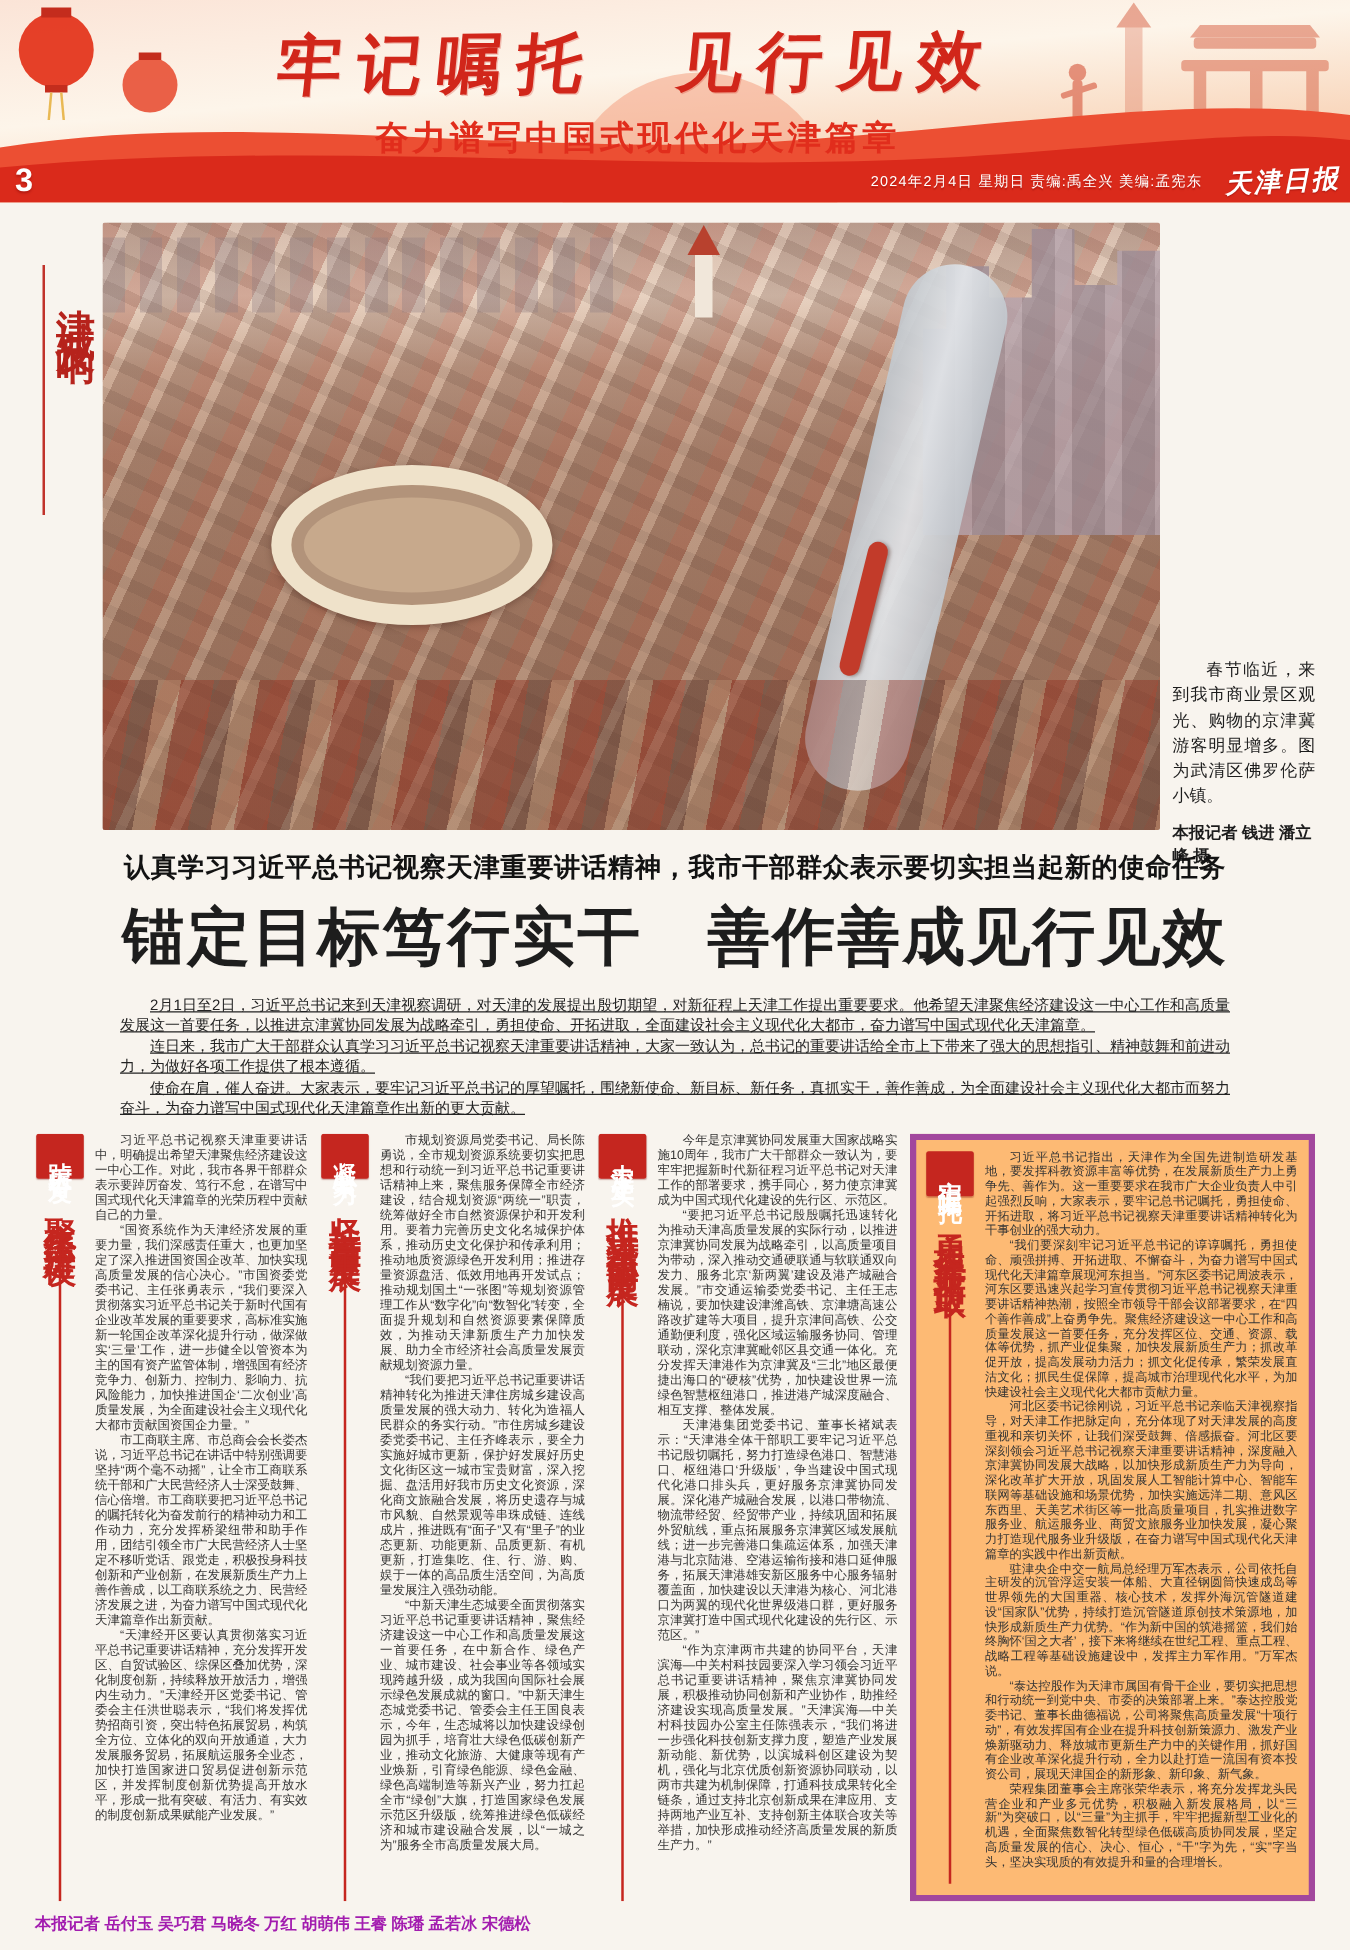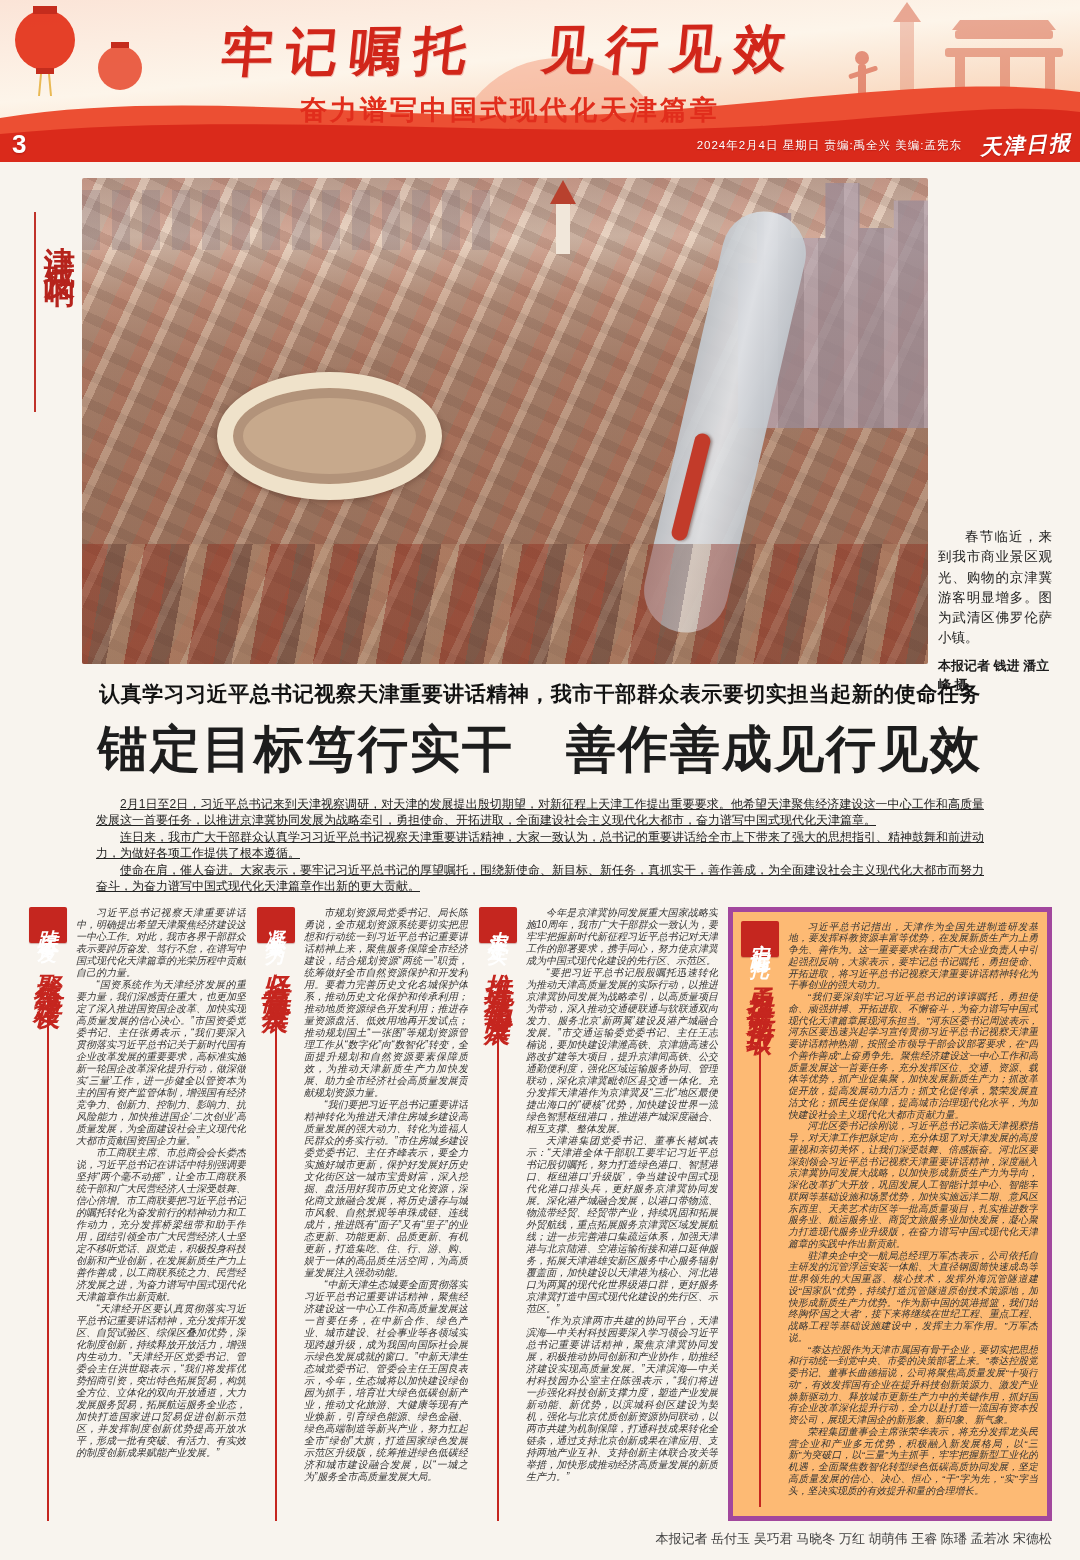--- a/index.html
+++ b/index.html
@@ -62,36 +62,36 @@
   .caption-text{ text-indent:2em; text-align:justify;}
   .caption-credit{ margin-top:8px; font-weight:bold; font-family:"Liberation Sans",sans-serif; font-size:13px;}
   
   .kicker{ margin-top:16px; text-align:center; font-size:21px; font-weight:bold; color:#121212; letter-spacing:.5px;}
   .main-title{ margin-top:8px; text-align:center; font-size:50px; font-weight:bold; color:#1d1d1d;
     letter-spacing:2px; white-space:nowrap;}
   
   .intro{ width:888px; margin:14px auto 0; font-size:12px; line-height:1.3; text-align:justify; color:#232323;}
   .intro p{ text-indent:2em; margin-bottom:2px;text-decoration:underline;}
   
-  .cols{ display:flex; gap:10px; margin-top:12px; height:614px; overflow:hidden;font-style:italic;}
+  .cols{ display:flex; gap:10px; margin-top:12px; height:614px; overflow:hidden;}
   .col{ display:flex; overflow:hidden;}
   .col1{ flex:0 0 218px;} .col2{ flex:0 0 212px;} .col3{ flex:0 0 240px;}
   .col4{ flex:1; border:5px solid #a2479d; padding:9px 9px 9px 7px; background:#fdba74;}
   .rail{ width:40px; flex:none; display:flex; flex-direction:column; align-items:center;}
   .tag{ background:#c5261f; color:#fff; writing-mode:vertical-rl; text-orientation:upright;
     font-family:"DejaVu Serif",serif; font-weight:bold; font-size:19px; letter-spacing:5px;
     padding:8px 6px; border-radius:2px; box-shadow:0 1px 1px rgba(120,0,0,.3);}
   .rail-sub{ writing-mode:vertical-rl; text-orientation:upright; color:#c5261f; font-weight:bold;
     font-family:"DejaVu Serif",serif; font-size:26px; letter-spacing:6px; margin-top:10px;}
   .rail-line{ flex:1; width:2px; background:#c5261f; margin-top:8px;}
   .col-text{ flex:1; margin-left:8px; font-size:10px; line-height:1.2; text-align:justify; color:#343434; overflow:hidden;}
   .col-text p{ text-indent:2em;}
   .col4 .col-text{ font-size:9.8px; line-height:1.2;}
   
-  .footer-reporters{ margin-top:9px; text-align:right; font-size:13px; font-weight:normal; color:#404040;}
+  .footer-reporters{ margin-top:9px; text-align:left; font-size:13px; font-weight:bold; color:#a21caf;}
 </style>
 </head>
 <body>
 
 <div class="banner">
   <svg class="banner-art" viewBox="0 0 1080 162" preserveAspectRatio="none">
     <g opacity=".95">
       <circle cx="45" cy="40" r="30" fill="#e4371f"></circle>
         <rect x="33" y="6" width="24" height="8" fill="#c22313"></rect>
       <rect x="36" y="68" width="18" height="6" fill="#c22313"></rect>

